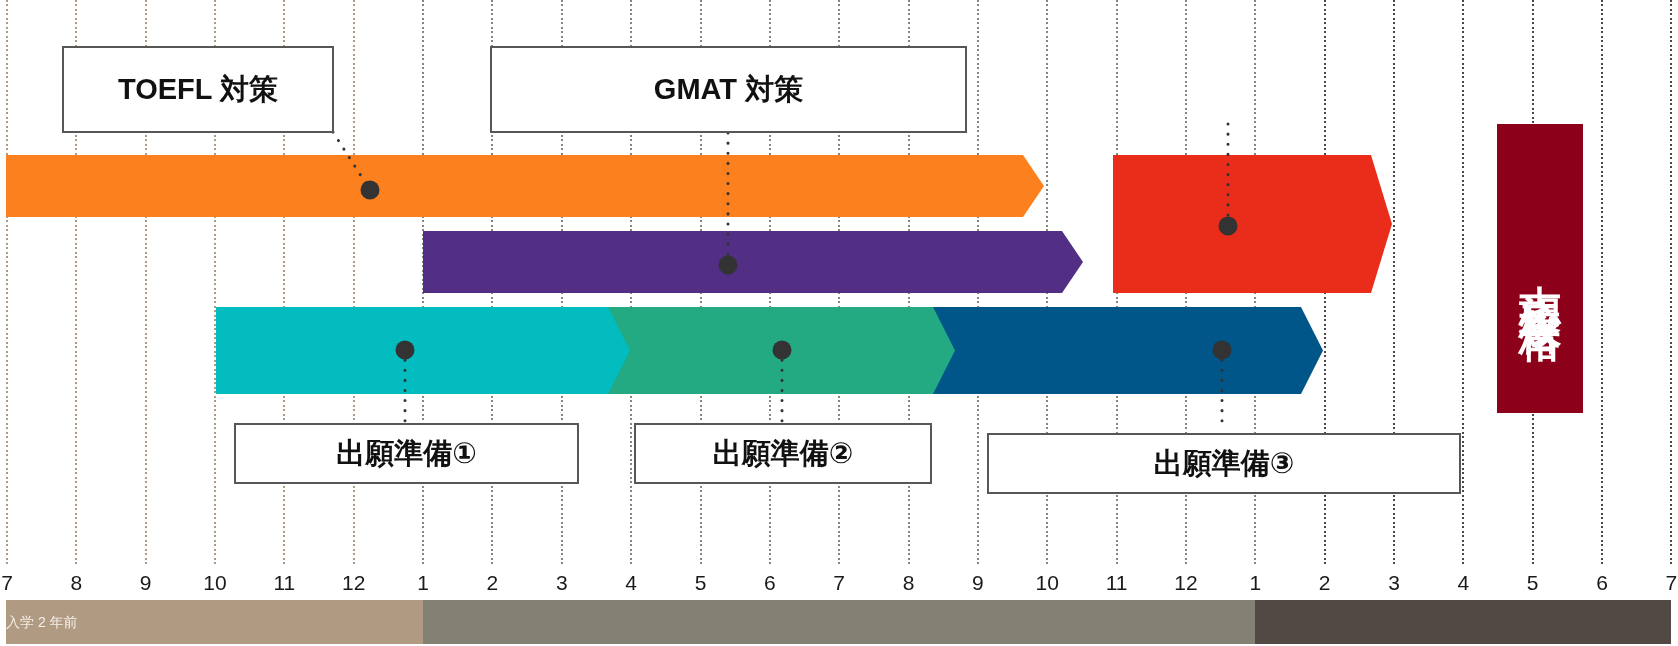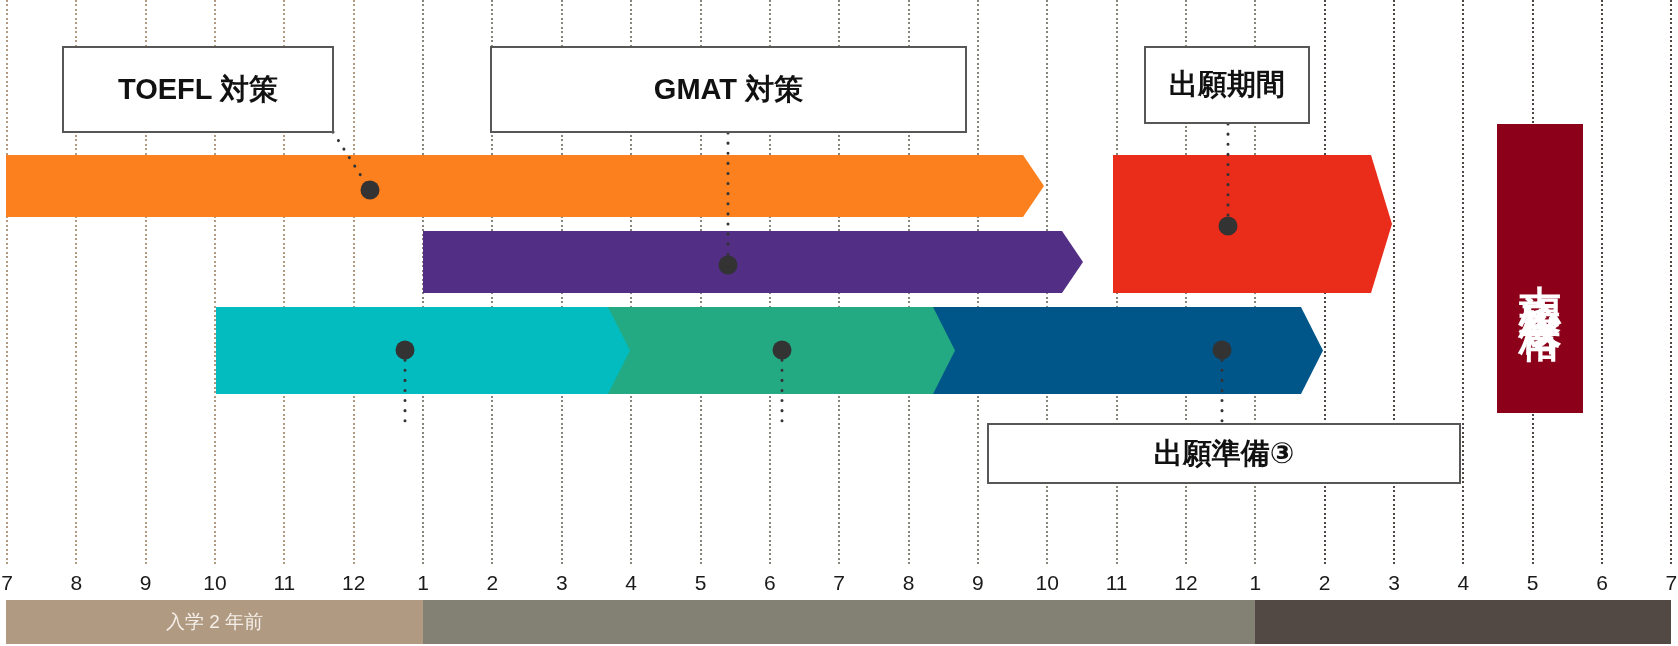--- a/index.html
+++ b/index.html
@@ -32,23 +32,22 @@
     font-size: 21px;
     line-height: 26px;
     color: #1a1a1a;
     z-index: 3;
   }
   .period-label {
     position: absolute;
     top: 600px;
     height: 32px;
     line-height: 44px;
-    text-align: center;
     color: #f4efe9;
-    font-size: 19px;
+    font-size: 14px;
     z-index: 3;
   }
   .callout {
     position: absolute;
     box-sizing: border-box;
     border: 2px solid #575757;
     background: #ffffff;
     display: flex;
     align-items: center;
     justify-content: center;
@@ -144,24 +143,27 @@
       <circle cx="1222" cy="350" r="9.5"></circle>
     </g>
   </svg>
 
   <div class="callout" style="left:490px;top:46px;width:477px;height:87px">
     <span class="callout-text">GMAT 対策</span>
   </div>
   <div class="callout" style="left:62px;top:46px;width:272px;height:87px">
     <span class="callout-text">TOEFL 対策</span>
   </div>
-  <div class="callout" style="left:1144px;top:46px;width:166px;height:78px">
-    <span class="callout-text">出願期間</span>
+  <div class="callout" style="left:234px;top:423px;width:345px;height:61px">
+    <span class="callout-text">出願準備①</span>
   </div>
-  <div class="callout" style="left:987px;top:423px;width:474px;height:61px">
+  <div class="callout" style="left:634px;top:423px;width:298px;height:61px">
+    <span class="callout-text">出願準備②</span>
+  </div>
+  <div class="callout" style="left:987px;top:433px;width:474px;height:61px">
     <span class="callout-text">出願準備③</span>
   </div>
 
   <div class="goal">
     <span class="goal-text">志望校合格</span>
   </div>
 
   <span class="tick" style="left:-13px">7</span>
   <span class="tick" style="left:56.35px">8</span>
   <span class="tick" style="left:125.7px">9</span>

